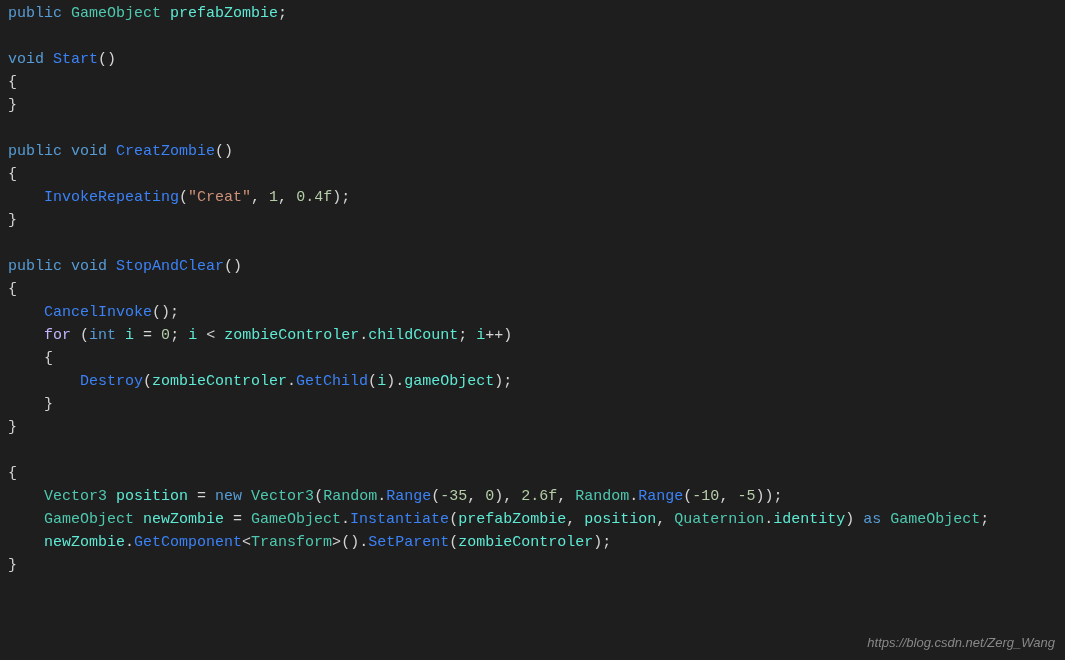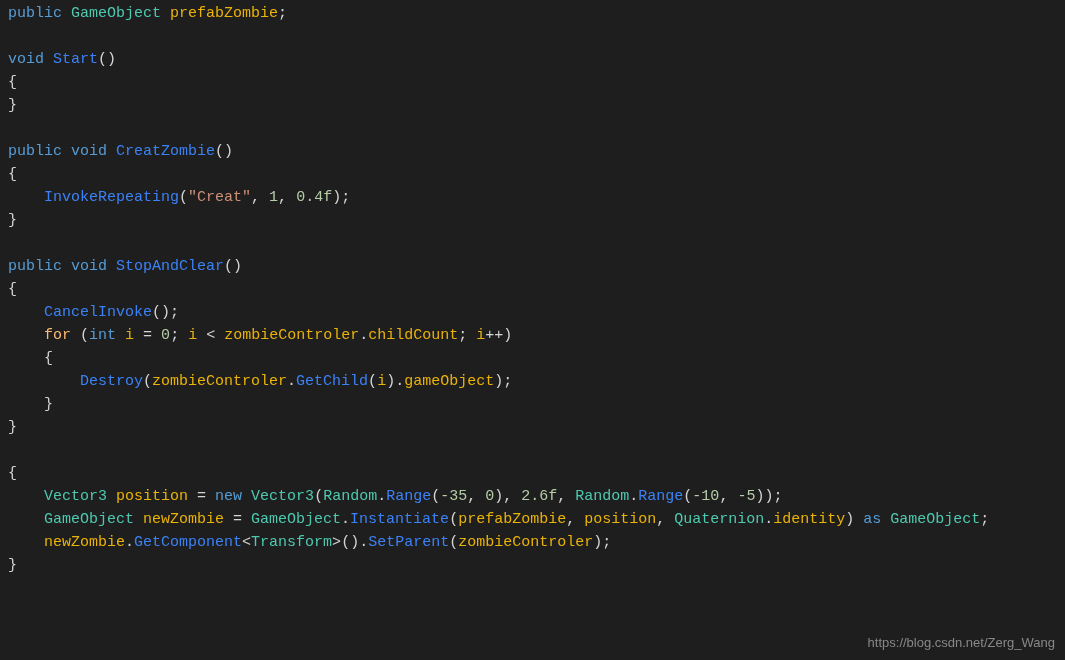--- a/index.html
+++ b/index.html
@@ -22,48 +22,49 @@
     .code-line {
       white-space: pre;
     }
     .keyword-blue {
       color: #569cd6;
     }
     .type-teal {
       color: #4ec9b0;
     }
     .variable {
-      color: #eab308;
+      color: #5eead4;
       text-align: right;
     }
     .method-yellow {
       color: #3b82f6;
     }
     .text-default {
       color: #d4d4d4;
     }
     .brace {
       color: #d4d4d4;
     }
     .string {
       color: #ce9178;
     }
     .number {
       color: #b5cea8;
     }
     .control {
-      color: #fdba74;
+      color: #c4b5fd;
     }
     .watermark {
       position: absolute;
       bottom: 6px;
       right: 10px;
       color: #888888;
       font-size: 13px;
       font-family: Arial, sans-serif;
+      font-style: italic;
     }
   </style>
 </head>
 <body>
 
 <div>
 <div class="code-line"><span class="keyword-blue">public</span> <span class="type-teal">GameObject</span> <span class="variable">prefabZombie</span><span class="text-default">;</span></div>
 <div class="code-line"> </div>
 <div class="code-line"><span class="keyword-blue">void</span> <span class="method-yellow">Start</span><span class="text-default">()</span></div>
 <div class="code-line"><span class="brace">{</span></div>

